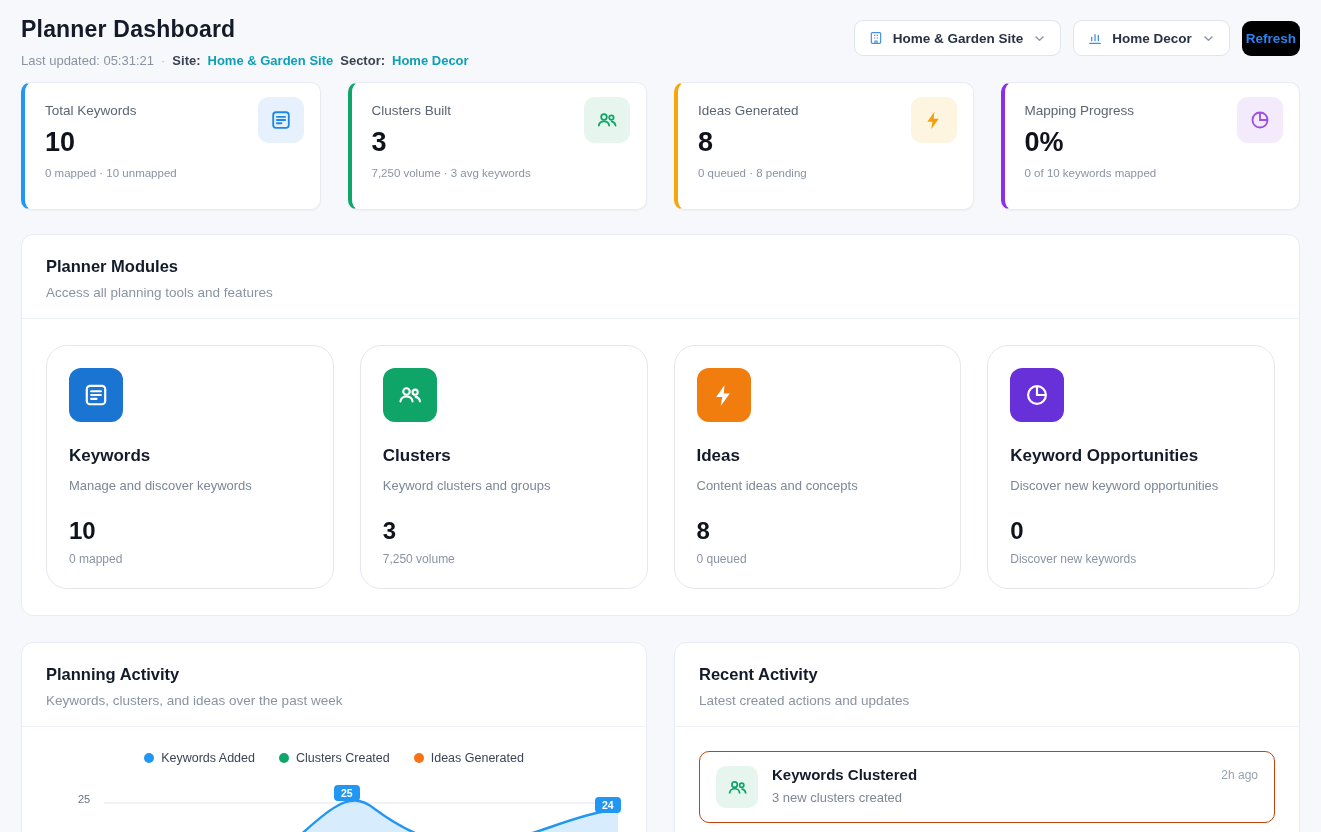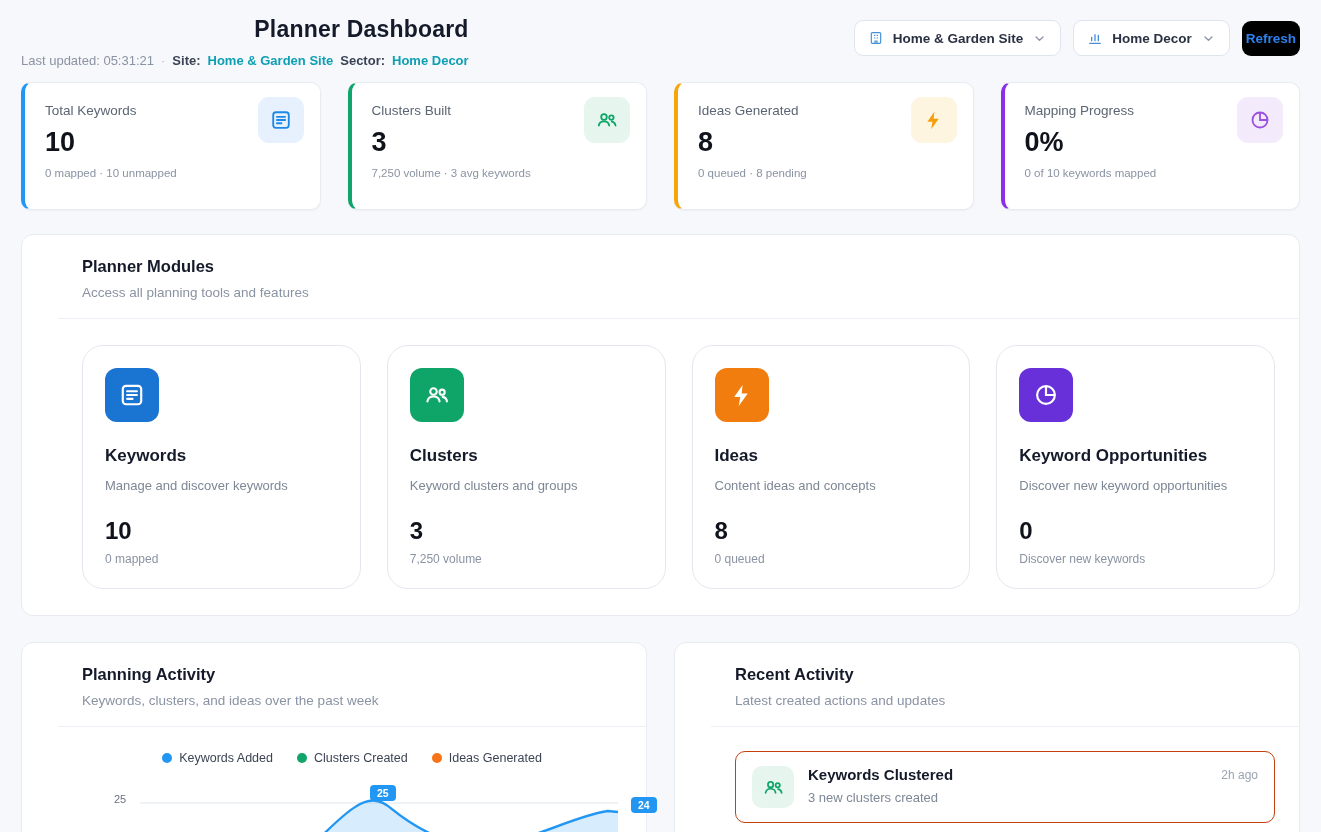--- a/index.html
+++ b/index.html
@@ -8,21 +8,21 @@
     width:1321px; height:832px; overflow:hidden;
     background:#f7f8fb;
     font-family:"Liberation Sans", sans-serif;
     color:#1c2333;
   }
   button { font-family:"Liberation Sans", sans-serif; cursor:pointer; }
   .page { padding:16px 21px; }
 
   
   .header-row { display:flex; justify-content:space-between; align-items:flex-start; }
-  .page-title { margin:0; font-size:23px; font-weight:700; color:#141a2a; letter-spacing:.2px;text-align:right; }
+  .page-title { margin:0; font-size:23px; font-weight:700; color:#141a2a; letter-spacing:.2px; }
   .meta { margin-top:10px; font-size:13px; color:#8a93a3; display:flex; align-items:center; gap:7px; }
   .meta .strong { color:#3a4354; font-weight:700; }
   .meta .dot { color:#b3bac4; }
   .link { color:#0d9fb4; font-weight:700; text-decoration:none; cursor:pointer; }
   .header-right { display:flex; gap:12px; align-items:center; margin-top:4px; }
   .dd {
     display:flex; align-items:center; gap:9px;
     background:#fff; border:1px solid #dfe5ee; border-radius:9px;
     padding:9px 13px; font-size:13.5px; font-weight:700; color:#2a3142;
   }
@@ -48,21 +48,21 @@
   .stat-label { font-size:13.5px; color:#5b6573; margin-top:6px; }
   .stat-value { font-size:27px; font-weight:800; margin-top:9px; color:#10131c; }
   .stat-icon { width:46px; height:46px; border-radius:11px; display:flex; align-items:center; justify-content:center; }
   .t-blue   { background:#e7f1fd; color:#1e88e5; }
   .t-green  { background:#e6f6ee; color:#0ea568; }
   .t-orange { background:#fdf5df; color:#f59e0b; }
   .t-purple { background:#f3eafc; color:#9b51e0; }
   .stat-sub { font-size:11.5px; color:#8a93a3; margin-top:9px; }
 
   
-  .panel { background:#fff; border:1px solid #e8ebf1; border-radius:12px;padding-left:36px; }
+  .panel { background:#fff; border:1px solid #e8ebf1; border-radius:12px; }
   .modules-panel { margin-top:24px; }
   .panel-head { padding:22px 24px 18px; border-bottom:1px solid #edf0f4; }
   .panel-title { font-size:16.5px; font-weight:700; color:#141a2a; }
   .panel-sub { font-size:13.5px; color:#8a93a3; margin-top:9px; }
   .modules-grid { display:grid; grid-template-columns:repeat(4,1fr); gap:26px; padding:26px 24px; }
   .module-card { border:1px solid #e4e8ee; border-radius:21px; padding:22px; background:#fff; cursor:pointer; }
   .module-icon { width:54px; height:54px; border-radius:12px; display:flex; align-items:center; justify-content:center; color:#fff; }
   .s-blue   { background:#1a74d2; }
   .s-green  { background:#0fa468; }
   .s-orange { background:#f07d0e; }

